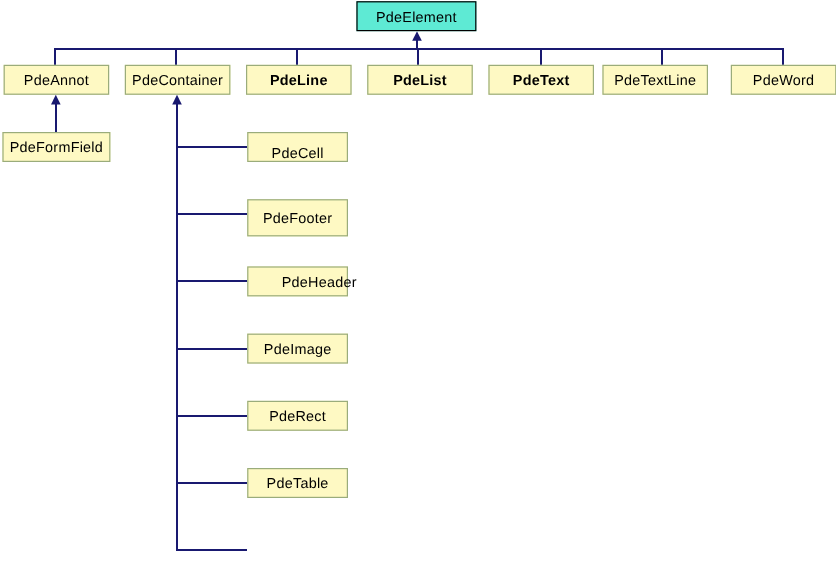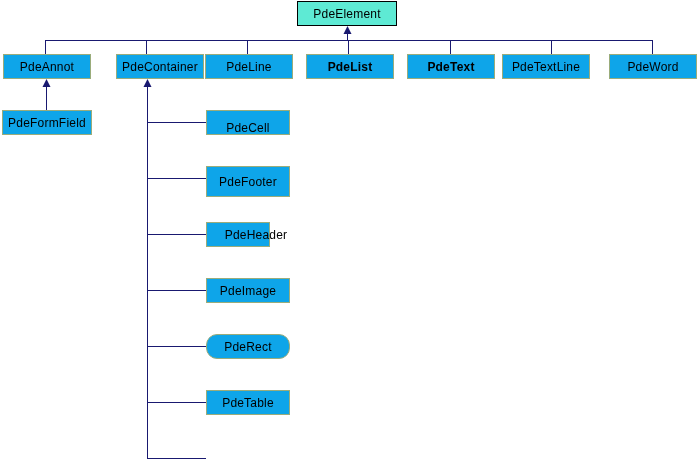--- a/index.html
+++ b/index.html
@@ -22,21 +22,21 @@
     position: absolute;
     left: 0;
     top: 0;
     width: 697px;
     height: 472px;
     pointer-events: none;
   }
   .node {
     position: absolute;
     box-sizing: border-box;
-    background: #0ea5e9;
+    background: #fef9c3;
     border: 1px solid #9aac7b;
     color: #000000;
     font-family: "Liberation Sans", sans-serif;
     font-size: 12px;
     line-height: 1;
     display: flex;
     align-items: center;
     justify-content: center;
     white-space: nowrap;
     letter-spacing: 0.2px;
@@ -90,24 +90,24 @@
     </g>
   </svg>
 
   <div class="node root" style="left:297px; top:1px; width:100px; height:25px;">
     <span class="node-label">PdeElement</span>
   </div>
 
   <div class="node" style="left:3px; top:54px; width:88px; height:25px;">
     <span class="node-label">PdeAnnot</span>
   </div>
-  <div class="node" style="left:104px; top:54px; width:88px; height:25px;margin-left:12px;">
+  <div class="node" style="left:104px; top:54px; width:88px; height:25px;">
     <span class="node-label">PdeContainer</span>
   </div>
-  <div class="node" style="left:205px; top:54px; width:88px; height:25px;">
+  <div class="node" style="left:205px; top:54px; width:88px; height:25px;font-weight:bold;">
     <span class="node-label">PdeLine</span>
   </div>
   <div class="node" style="left:306px; top:54px; width:88px; height:25px;font-weight:bold;">
     <span class="node-label">PdeList</span>
   </div>
   <div class="node" style="left:407px; top:54px; width:88px; height:25px;font-weight:bold;">
     <span class="node-label">PdeText</span>
   </div>
   <div class="node" style="left:502px; top:54px; width:88px; height:25px;">
     <span class="node-label">PdeTextLine</span>
@@ -119,26 +119,26 @@
   <div class="node" style="left:2px; top:110px; width:90px; height:25px;">
     <span class="node-label">PdeFormField</span>
   </div>
 
   <div class="node" style="left:206px; top:110px; width:84px; height:25px;align-items:flex-end;">
     <span class="node-label">PdeCell</span>
   </div>
   <div class="node" style="left:206px; top:166px; width:84px; height:31px;">
     <span class="node-label">PdeFooter</span>
   </div>
-  <div class="node" style="left:206px; top:222px; width:64px; height:25px;padding-left:36px;">
+  <div class="node" style="left:206px; top:222px; width:84px; height:25px;padding-left:36px;">
     <span class="node-label">PdeHeader</span>
   </div>
   <div class="node" style="left:206px; top:278px; width:84px; height:25px;">
     <span class="node-label">PdeImage</span>
   </div>
-  <div class="node" style="left:206px; top:334px; width:84px; height:25px;border-radius:11px;">
+  <div class="node" style="left:206px; top:334px; width:84px; height:25px;">
     <span class="node-label">PdeRect</span>
   </div>
   <div class="node" style="left:206px; top:390px; width:84px; height:25px;">
     <span class="node-label">PdeTable</span>
   </div>
 
 </div>
 
 </body></html>

